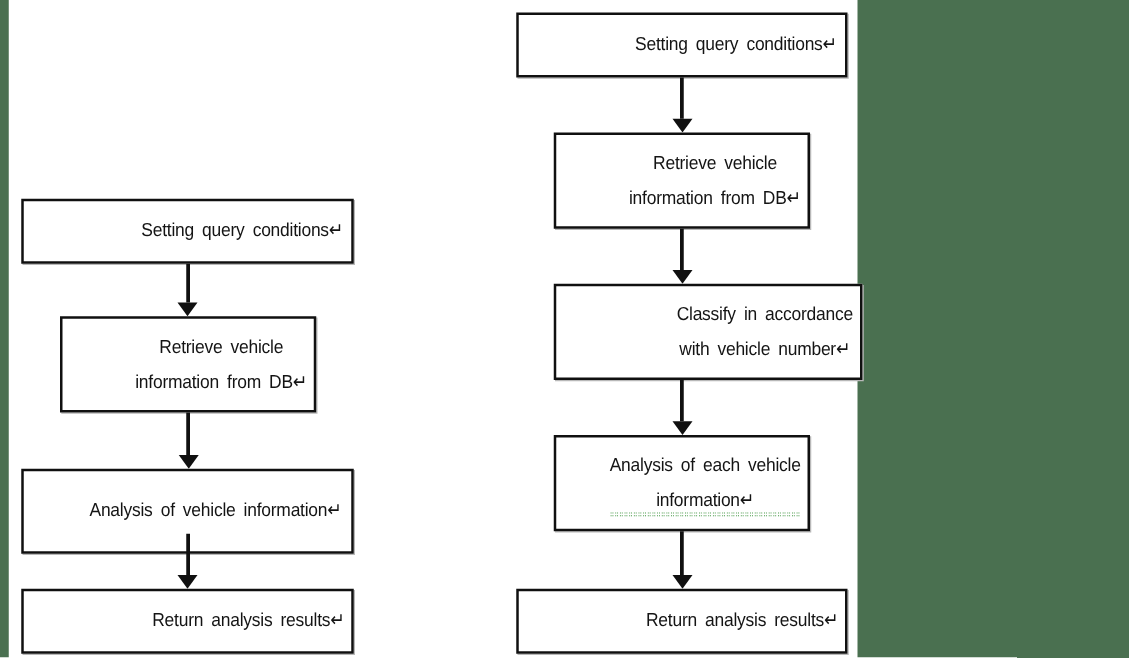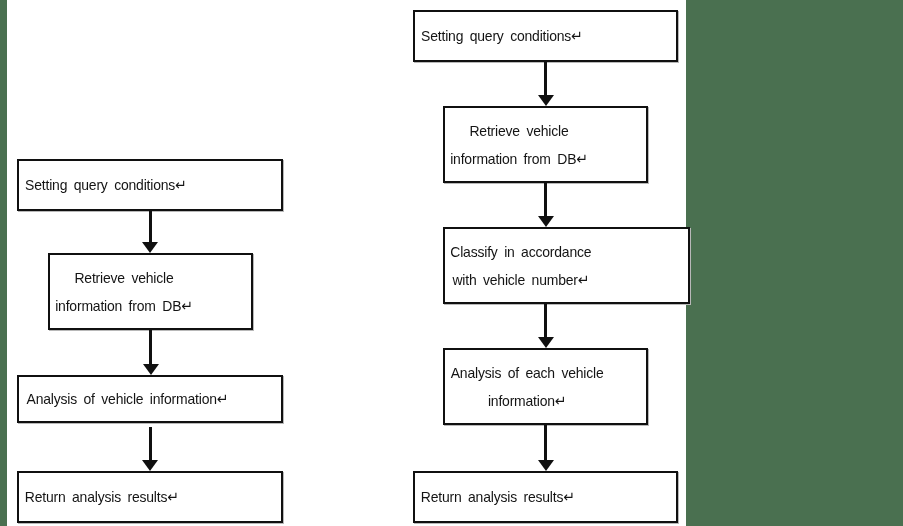--- a/index.html
+++ b/index.html
@@ -19,21 +19,21 @@
 
   
   .node{
     position:absolute;
     box-sizing:border-box;
     background:#ffffff;
     border:2px solid #101010;
     box-shadow:0 0 0 1px #ffffff inset, 1px 1px 0 0 #b8b8b8;
     display:flex;
     align-items:center;
-    justify-content:flex-start;
+    justify-content:flex-end;
     text-align:center;
   }
   .node .label{
     color:#141414;
     font-size:15px;
     line-height:26px;
     letter-spacing:-0.2px;
     word-spacing:3px;
     transform:scaleX(0.93);
     white-space:pre-line;
@@ -88,21 +88,21 @@
     <div class="node two-line" style="left:48px;top:253px;width:205px;height:77px;">
       <span class="label">Retrieve vehicle
 information from DB↵</span>
     </div>
 
     <div class="conn" style="left:48px;top:330px;width:205px;height:45px;">
       <div class="stem" style="height:34px;"></div>
       <div class="head"></div>
     </div>
 
-    <div class="node" style="left:17px;top:375px;width:266px;height:48px;">
+    <div class="node" style="left:17px;top:375px;width:266px;height:68px;">
       <span class="label">Analysis of vehicle information↵</span>
     </div>
 
     <div class="conn" style="left:17px;top:427px;width:266px;height:44px;">
       <div class="stem" style="height:33px;"></div>
       <div class="head"></div>
     </div>
 
     <div class="node" style="left:17px;top:471px;width:266px;height:52px;">
       <span class="label">Return analysis results↵</span>

